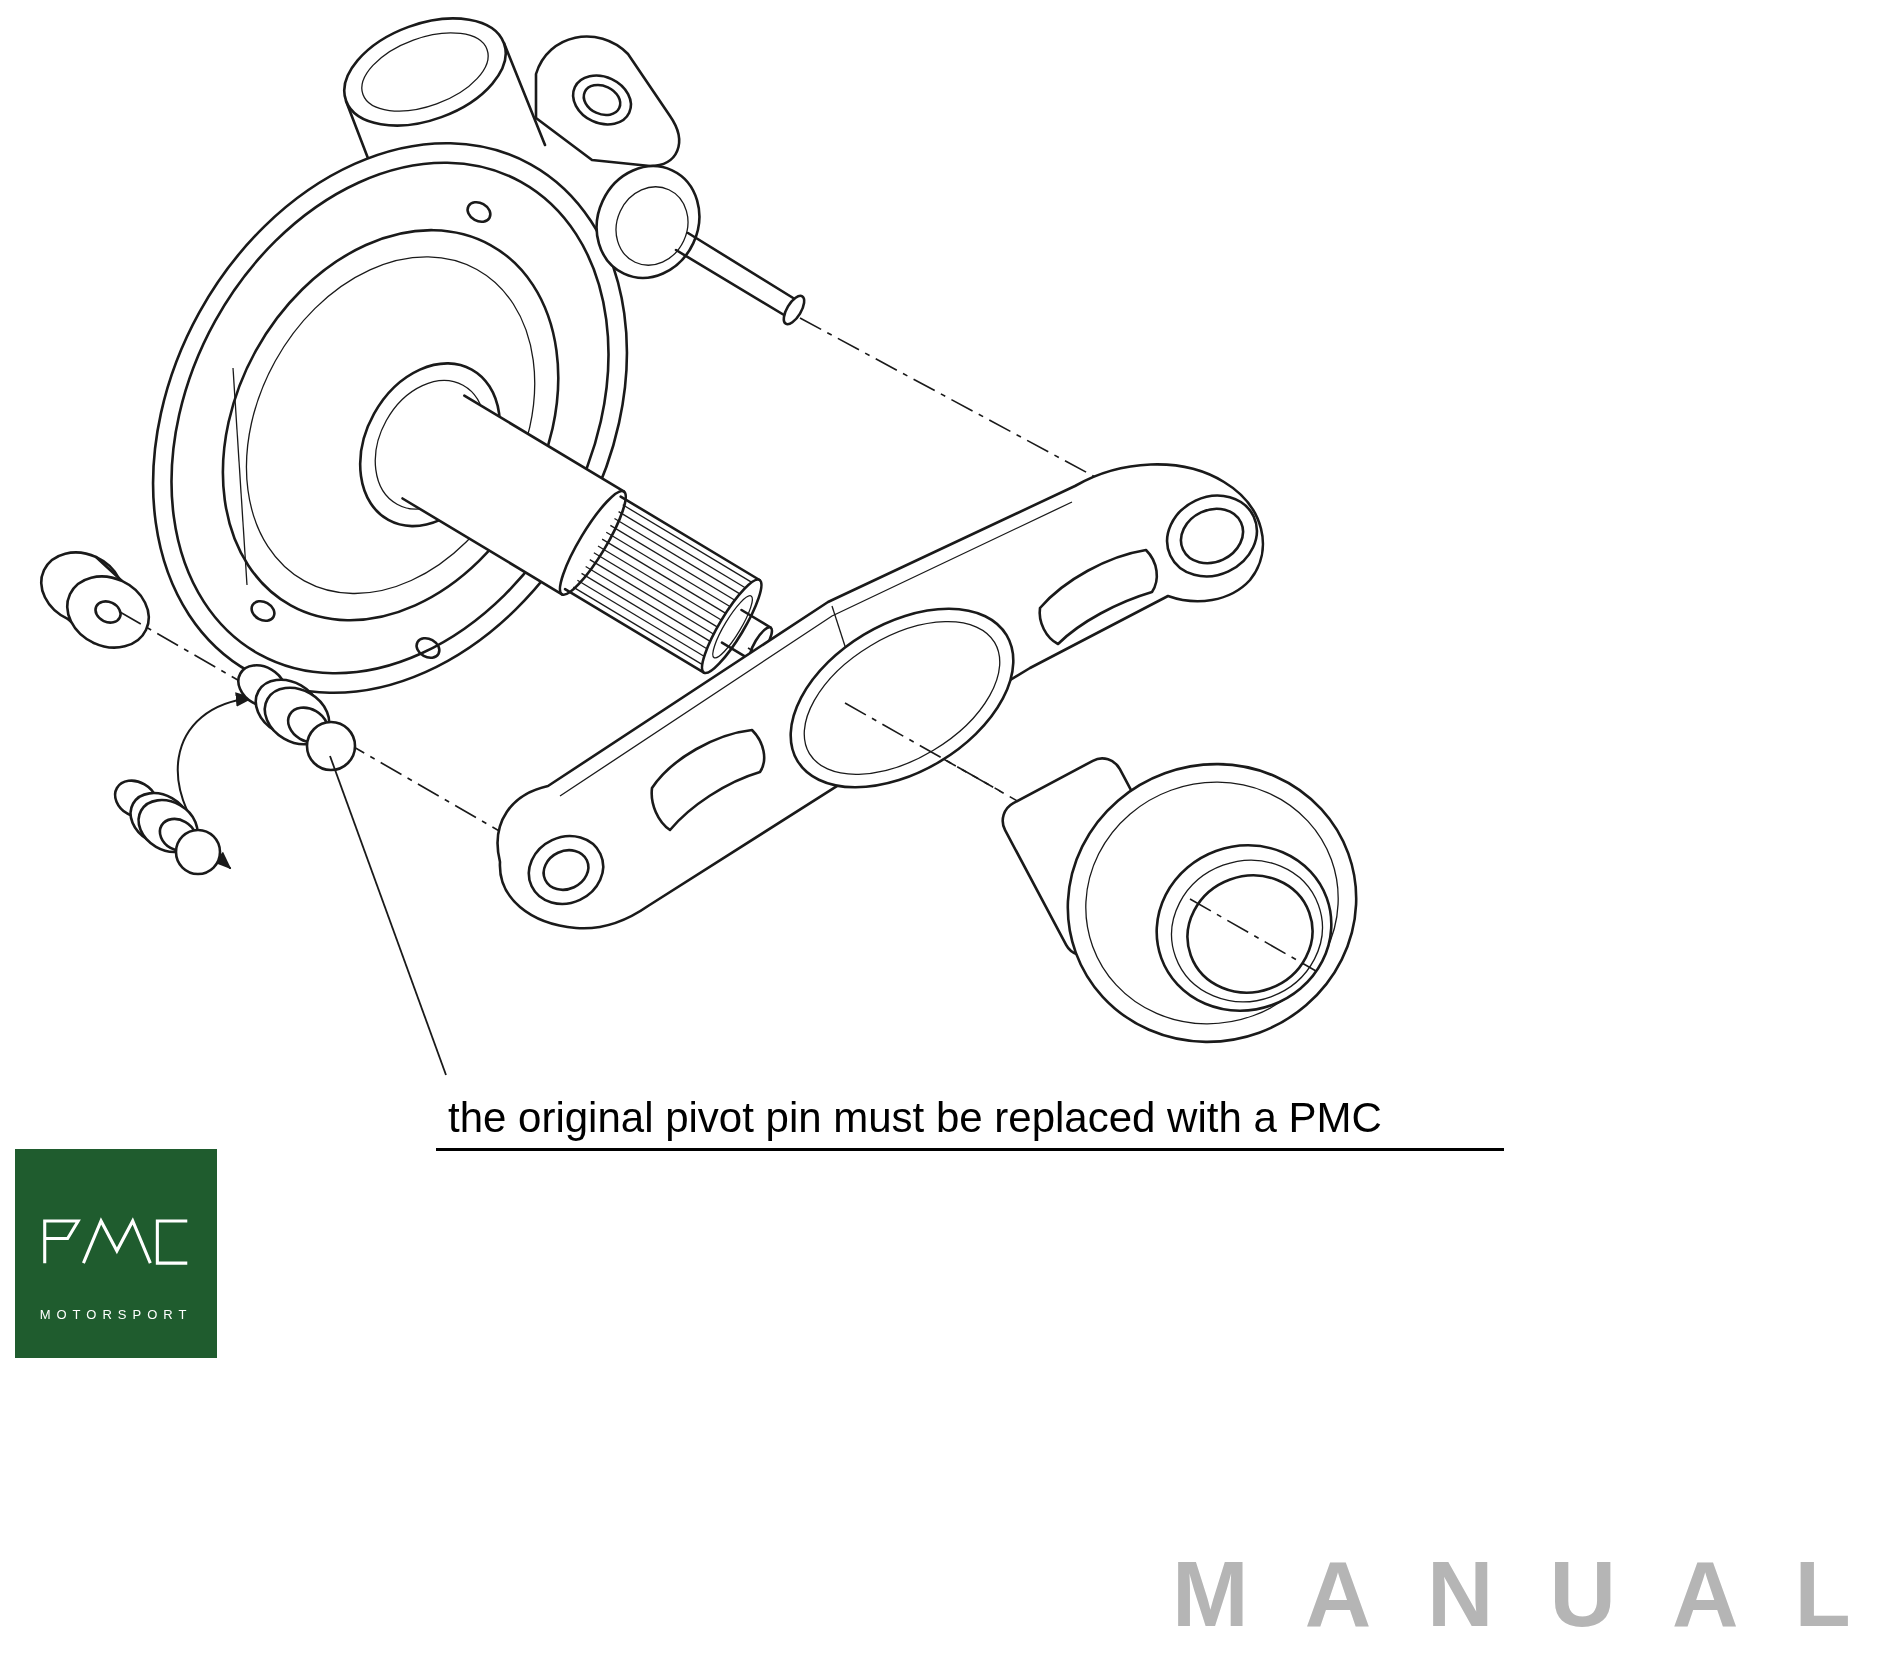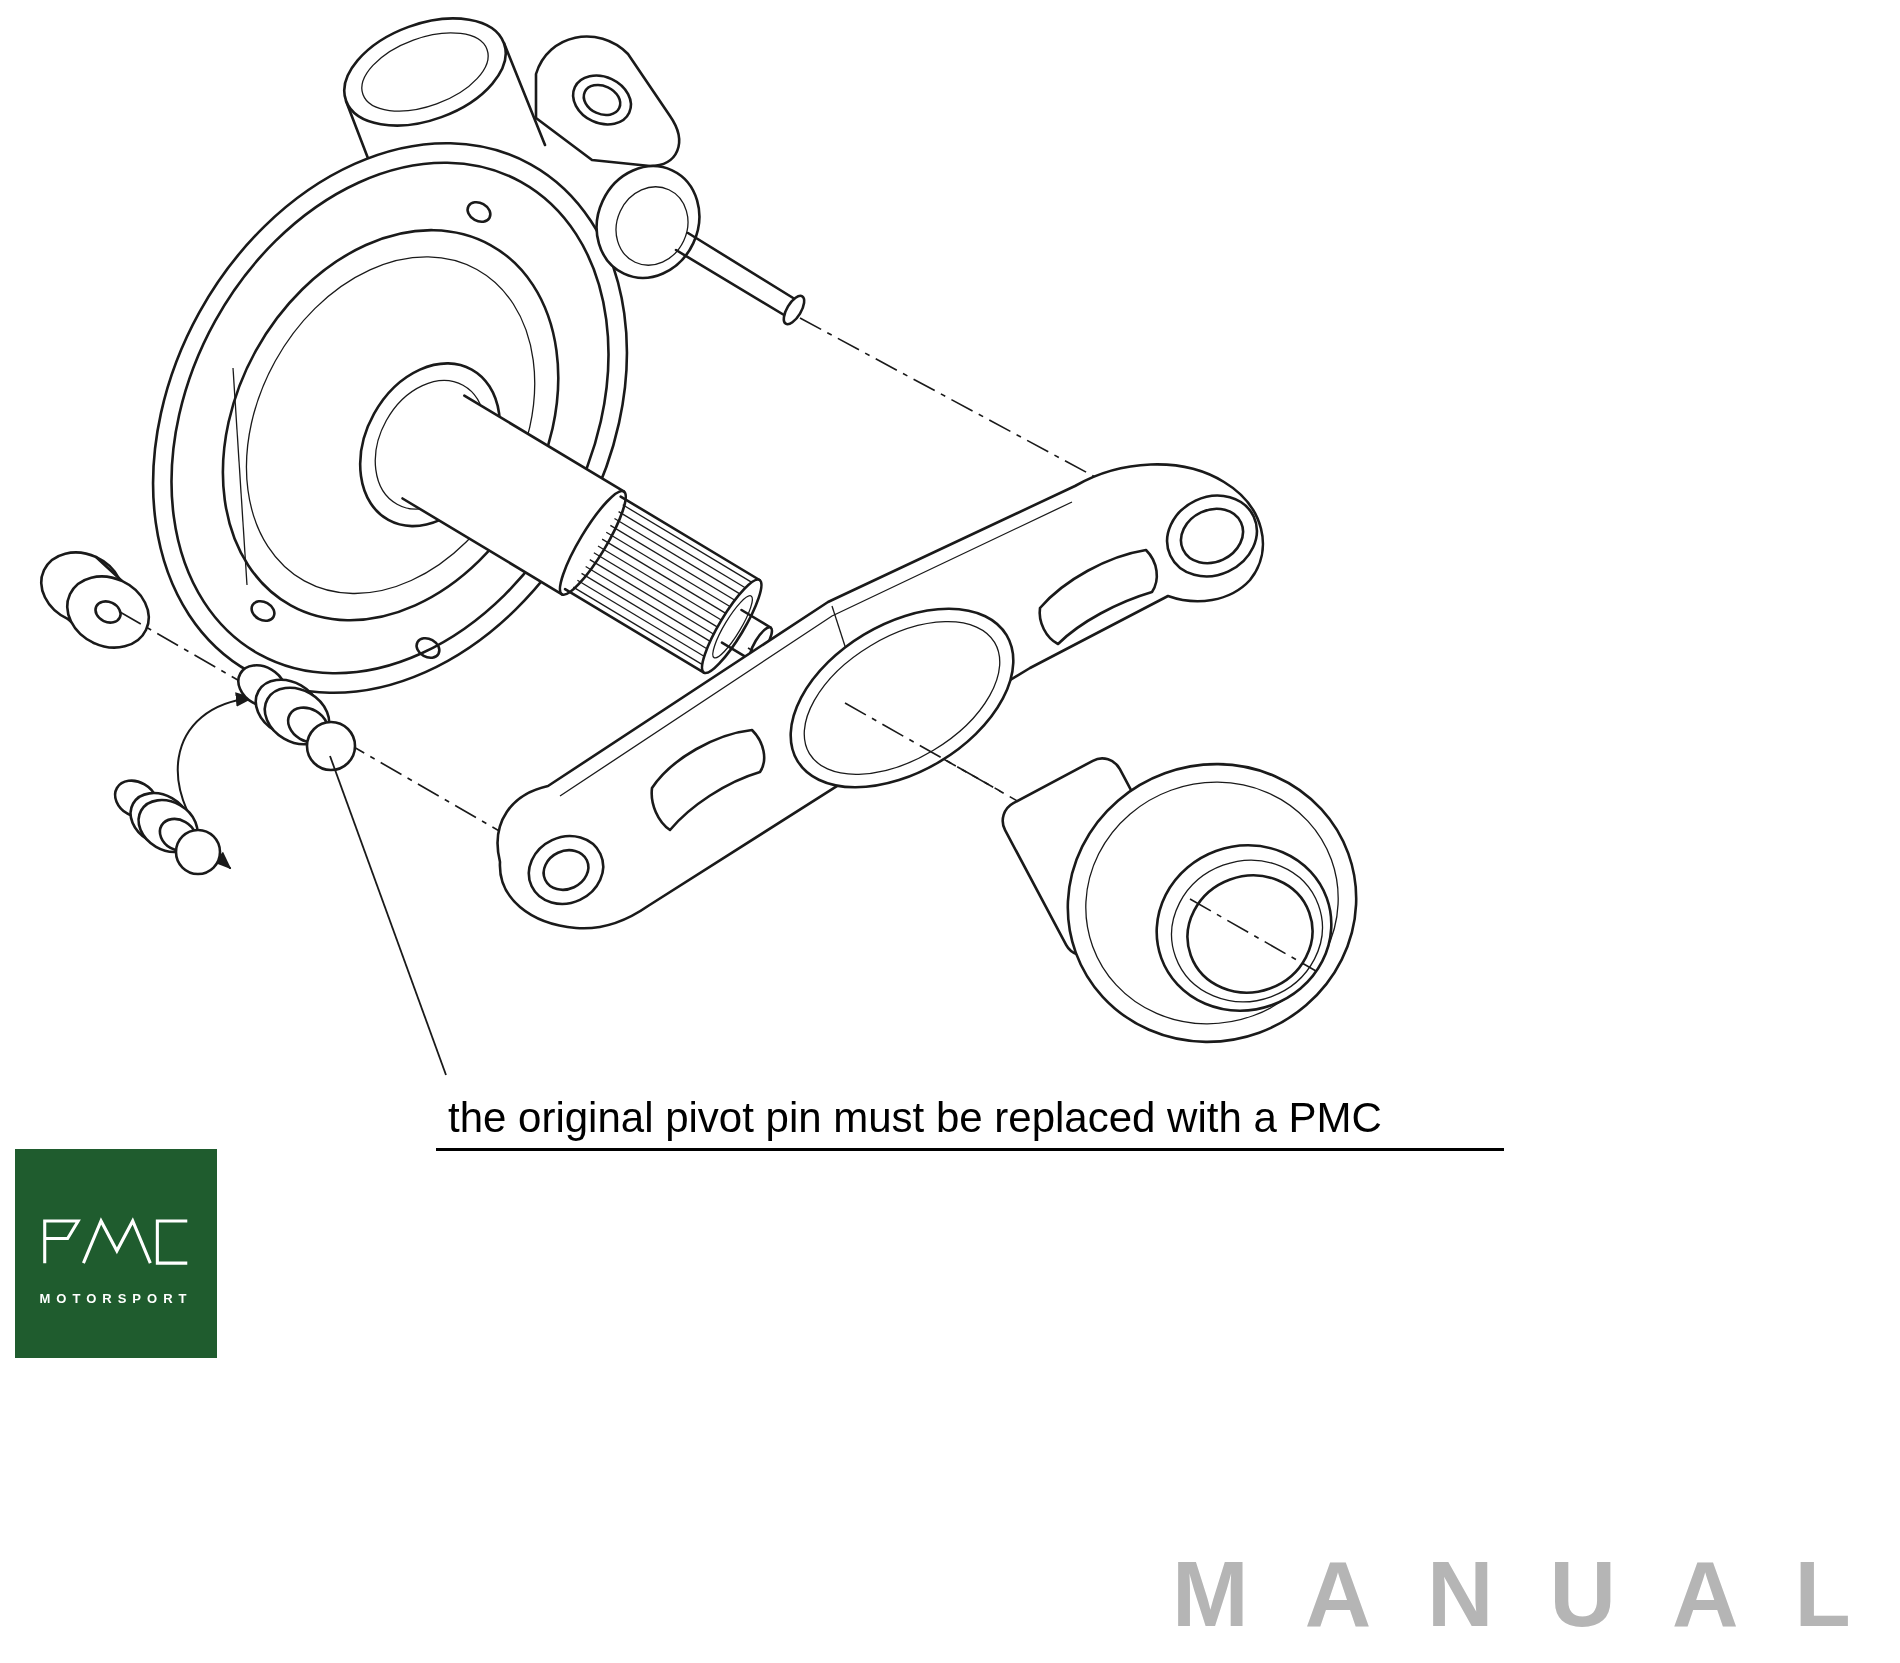--- a/index.html
+++ b/index.html
@@ -31,26 +31,26 @@
     margin-top:24px;
   }
   .logo{
     position:absolute;
     left:15px;top:1149px;
     width:202px;height:209px;
     background:#1f5c2e;
   }
   .logo svg{display:block;margin:42px auto 0;width:168px;height:88px;}
   .logo-sub{
-    margin-top:12px;
+    margin-top:28px;
     text-align:center;
     color:#ffffff;
     font-size:13px;
     letter-spacing:6px;
-    font-weight:700;
+    font-weight:400;
   }
   .watermark{
     position:absolute;
     left:1172px;top:1548px;
     font-size:92px;
     font-weight:bold;
     letter-spacing:56px;
     color:#b5b5b5;
     line-height:1;
     white-space:nowrap;

